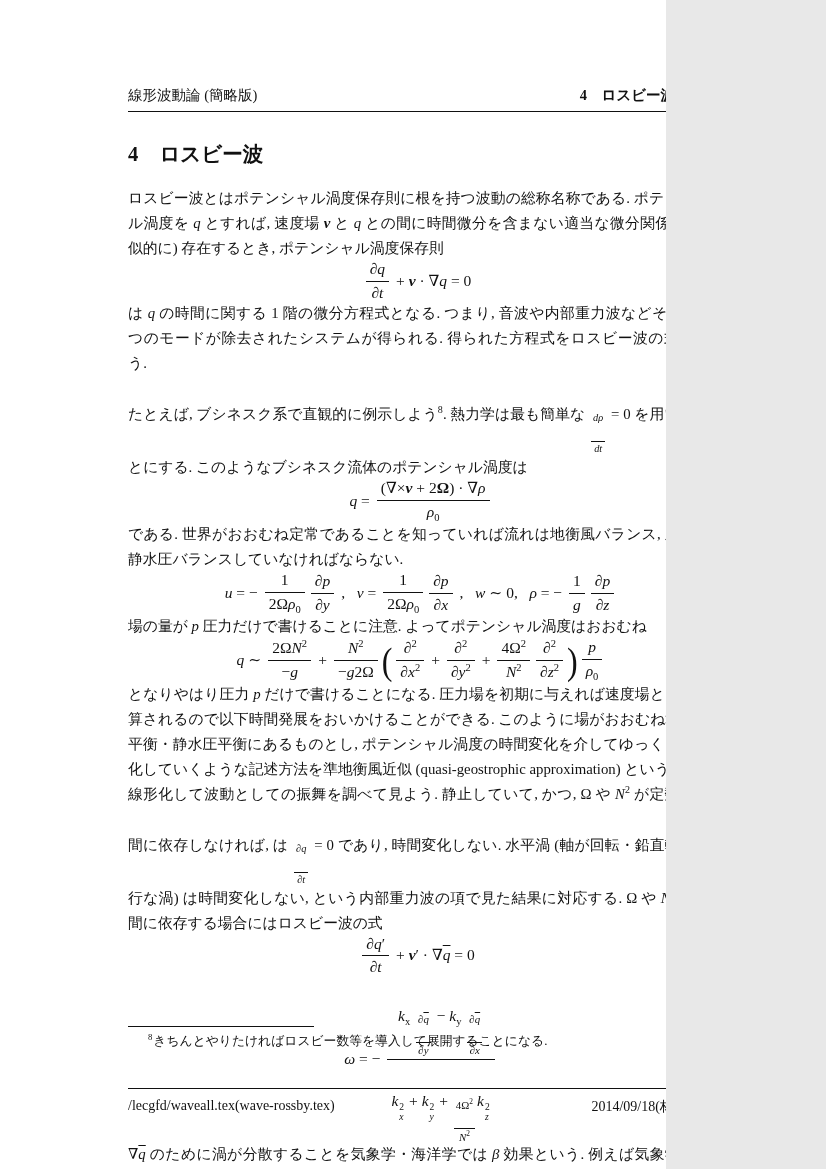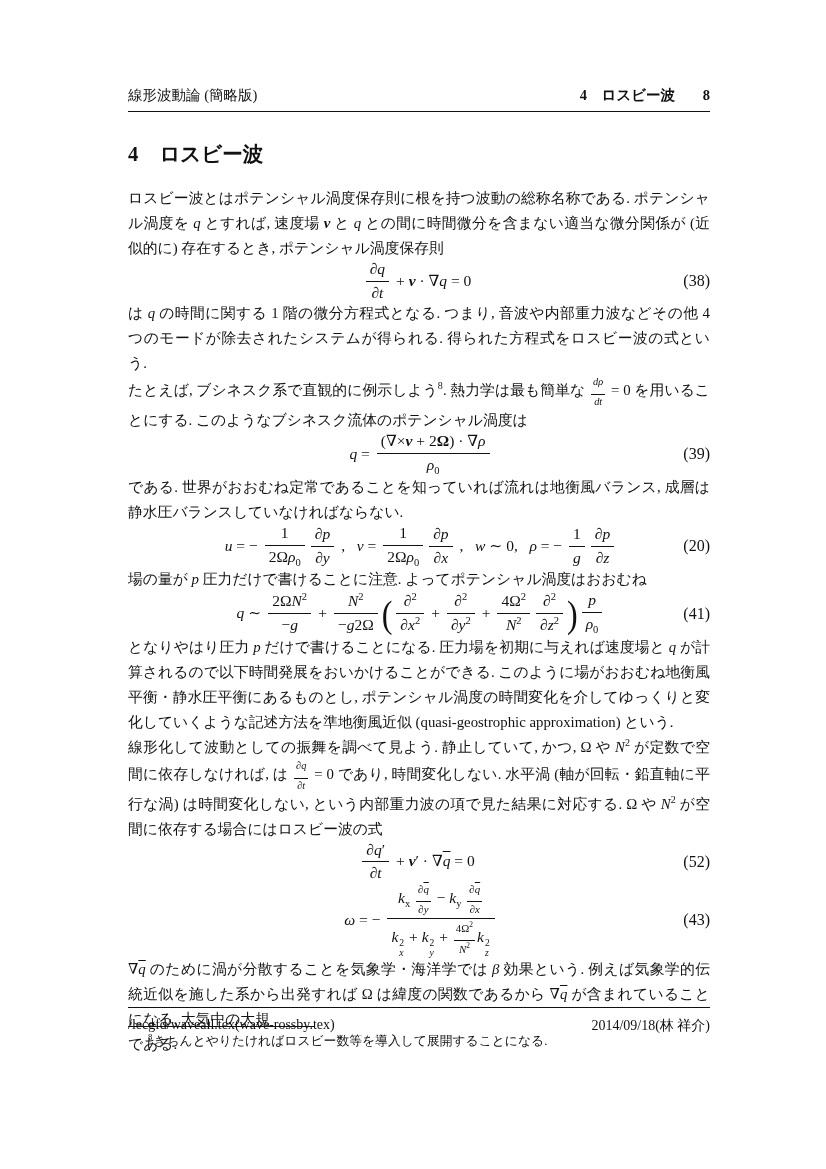--- a/index.html
+++ b/index.html
@@ -1,16 +1,16 @@
 <!DOCTYPE html>
 <html><head>
 <meta charset="utf-8">
 <style>
   html,body{margin:0;padding:0;background:#e8e8e8;}
-  .page{position:relative;width:826px;height:1169px;background:#ffffff;
+  .page{position:relative;width:666px;height:1169px;background:#ffffff;
         font-family:"Liberation Serif","DejaVu Serif",serif;color:#111;overflow:hidden;}
   .content{position:absolute;left:128px;top:86px;width:582px;}
   
   .header{display:flex;justify-content:space-between;align-items:baseline;
           border-bottom:1.5px solid #111;padding-bottom:6px;font-size:14.5px;}
   .h-right{font-weight:bold;}
   .h-page{margin-left:24px;}
   
   .sec-heading{margin-top:28px;margin-bottom:18px;font-size:20.5px;font-weight:bold;}
   .sec-heading .sec-title{margin-left:16px;}
@@ -22,31 +22,31 @@
   .ol{text-decoration:overline;}
   
   .eqrow{position:relative;display:flex;justify-content:center;align-items:center;margin:-2px 0;}
   .eqmath{display:inline-flex;align-items:center;font-size:15.5px;line-height:1.2;white-space:nowrap;}
   .mt{margin:0 4px;}
   .frac{display:inline-flex;flex-direction:column;align-items:stretch;text-align:center;margin:0 3px;}
   .frac > .fn{display:block;border-bottom:1px solid #111;padding:1px 4px 2px;}
   .frac > .fd{display:block;padding:2px 4px 1px;}
   .sfrac{display:inline-flex;flex-direction:column;align-items:stretch;text-align:center;
          font-size:0.7em;line-height:1.15;vertical-align:middle;margin:0 2px;}
-  .sfrac > span:first-child{border-bottom:1px solid #111;padding:0 2px 6px;}
+  .sfrac > span:first-child{border-bottom:1px solid #111;padding:0 2px 17px;margin-top:36px;}
   .sfrac > span:last-child{padding:1px 2px 0;}
   .ss{display:inline-flex;flex-direction:column;align-items:flex-start;font-size:0.62em;
       line-height:1.05;vertical-align:-0.45em;margin:0 1px;}
   .bigp{font-size:32px;font-weight:300;transform:scaleY(1.2);display:inline-block;margin:0 1px;line-height:1;}
   .eqnum{position:absolute;right:0;top:50%;transform:translateY(-50%);font-size:16px;}
   
   .footnote-rule{position:absolute;left:128px;top:1026px;width:186px;border-top:1px solid #111;}
   .footnote{position:absolute;left:128px;top:1033px;width:582px;font-size:12.8px;line-height:1.35;margin-left:12px;}
   .footnote sup{margin:0 1px 0 8px;}
-  .footer{position:absolute;left:128px;top:1007px;width:582px;border-top:1px solid #111;
+  .footer{position:absolute;left:128px;top:1088px;width:582px;border-top:1px solid #111;
           padding-top:9px;display:flex;justify-content:space-between;font-size:14px;}
 </style>
 </head>
 <body>
 
 <div class="page">
   <div class="content">
 
     <div class="header">
       <span class="h-left">線形波動論 (簡略版)</span>

